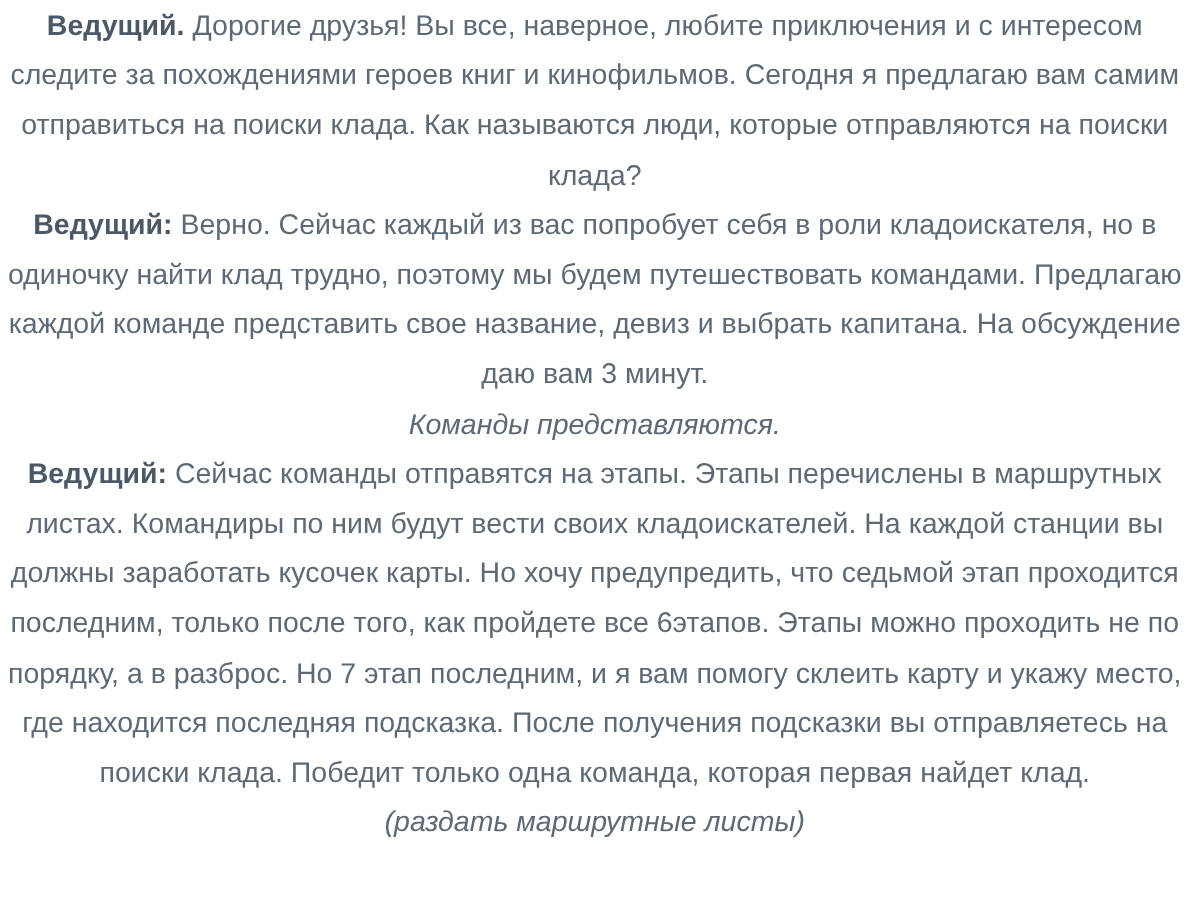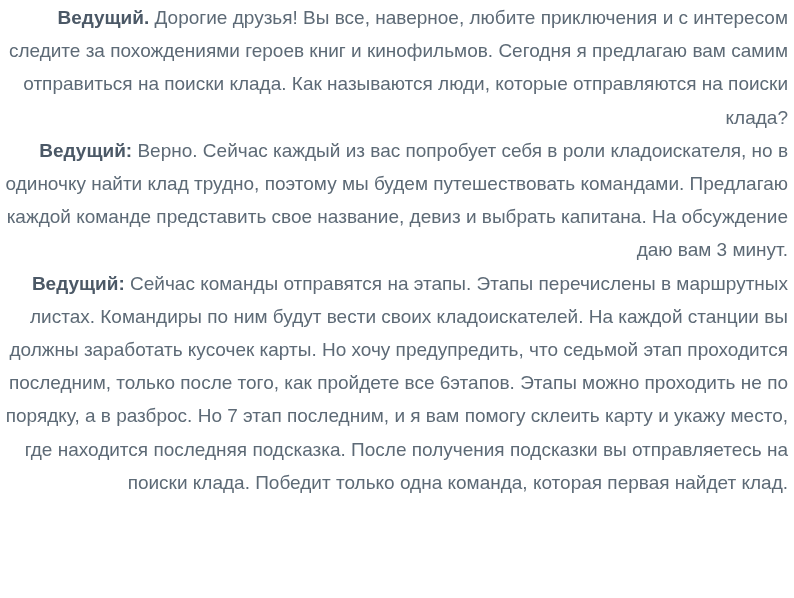--- a/index.html
+++ b/index.html
@@ -16,35 +16,37 @@
   .script-container {
     box-sizing: border-box;
     width: 794px;
     padding: 1px 6px 0 5px;
   }
   .script-container p {
     margin: 0;
     font-size: 19px;
     line-height: 33.2px;
     color: #5d6a76;
-    text-align: right;
+    text-align: center;
   }
   .seg-bold {
     font-weight: bold;
     color: #4b5866;
   }
   .seg-normal {
     font-weight: normal;
     color: #5d6a76;
   }
   .seg-italic {
     font-style: italic;
     color: #5d6a76;
   }
 </style>
 </head>
 <body>
 
 <main class="script-container" id="script-container">
     <p><span class="seg-bold">Ведущий.</span><span class="seg-normal"> Дорогие друзья! Вы все, наверное, любите приключения и с интересом следите за похождениями героев книг и кинофильмов. Сегодня я предлагаю вам самим отправиться на поиски клада. Как называются люди, которые отправляются на поиски клада?</span></p>
     <p><span class="seg-bold">Ведущий:</span><span class="seg-normal"> Верно. Сейчас каждый из вас попробует себя в роли кладоискателя, но в одиночку найти клад трудно, поэтому мы будем путешествовать командами. Предлагаю каждой команде представить свое название, девиз и выбрать капитана. На обсуждение даю вам 3 минут.</span></p>
+    <p><span class="seg-italic">Команды представляются.</span></p>
     <p><span class="seg-bold">Ведущий:</span><span class="seg-normal"> Сейчас команды отправятся на этапы. Этапы перечислены в маршрутных листах. Командиры по ним будут вести своих кладоискателей. На каждой станции вы должны заработать кусочек карты. Но хочу предупредить, что седьмой этап проходится последним, только после того, как пройдете все 6этапов. Этапы можно проходить не по порядку, а в разброс. Но 7 этап последним, и я вам помогу склеить карту и укажу место, где находится последняя подсказка. После получения подсказки вы отправляетесь на поиски клада. Победит только одна команда, которая первая найдет клад.</span></p>
+    <p><span class="seg-italic">(раздать маршрутные листы)</span></p>
   </main>
 
 </body></html>

